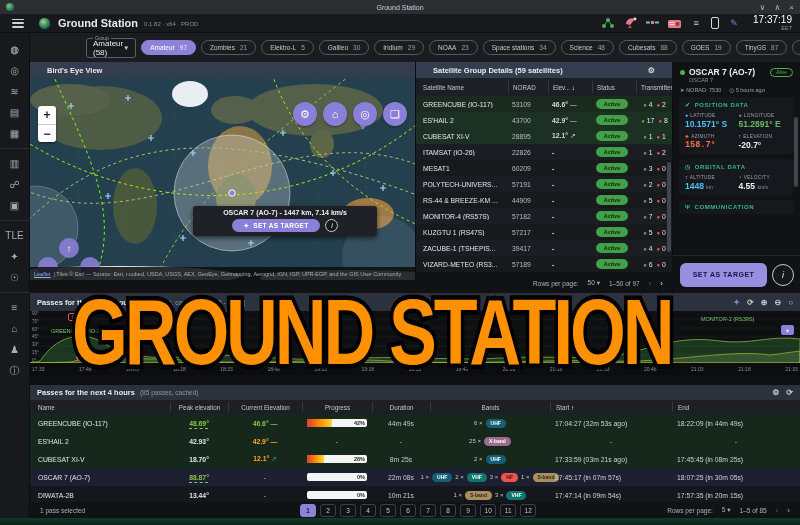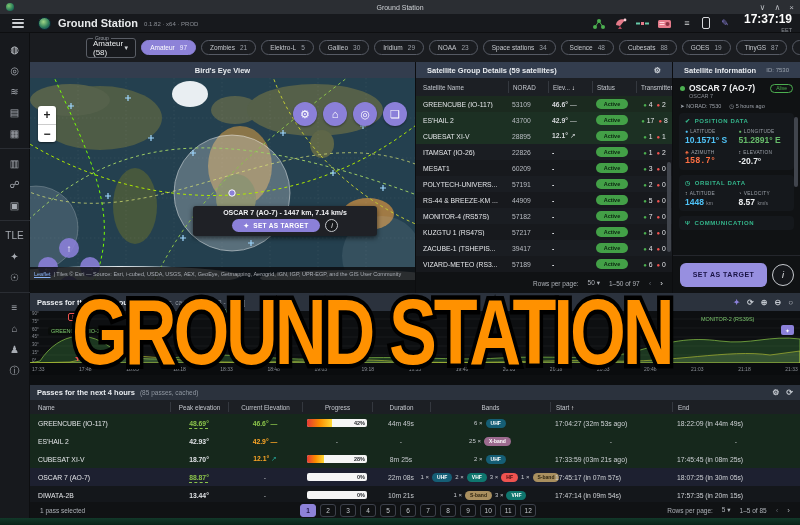--- a/index.html
+++ b/index.html
@@ -19,21 +19,21 @@
   .burger i{display:block;height:1.6px;background:#cfd2d6;border-radius:1px;}
   .logo{width:13px;height:13px;border-radius:50%;margin-left:14px;
     background:radial-gradient(circle at 40% 35%, #9fd686, #2e7d5b 55%, #173f54 90%);
     border:1px solid #0c2a33;}
   .app-title{font-size:11px;font-weight:bold;color:#e8eaec;margin-left:7px;}
   .app-meta{font-size:6px;color:#8b8f96;margin-left:6px;margin-top:2px;}
   .appbar-right{margin-left:auto;display:flex;align-items:center;gap:8px;margin-right:8px;}
   .abar-ic{width:14px;height:12px;display:flex;align-items:center;justify-content:center;font-size:9px;}
   .phone-ic{width:8px;height:12px;border:1.2px solid #d8dadd;border-radius:2px;}
   .clock{display:flex;flex-direction:column;align-items:flex-end;line-height:1.1;margin-left:4px;}
-  .clock .t{font-size:12px;font-weight:bold;color:#fff;}
+  .clock .t{font-size:10px;font-weight:normal;color:#fff;}
   .clock .z{font-size:5.5px;color:#8b8f96;}
   
   .rail{position:absolute;left:0;top:33px;width:30px;height:492px;background:#17191d;
     border-right:1px solid #0d0e10;display:flex;flex-direction:column;align-items:center;padding-top:6px;}
   .rail-item{width:30px;height:21px;display:flex;align-items:center;justify-content:center;cursor:pointer;}
   .rail-item[data-gap="1"]{border-top:1px solid #2a2d33;margin-top:4px;padding-top:4px;height:26px;}
   .rail-glyph{font-size:10px;color:#a7abb2;}
   .rail-item:first-child .rail-glyph{color:#cdd1d6;}
   
   .groupbar{position:absolute;left:30px;top:33px;width:770px;height:29px;background:#1a1c20;
@@ -43,22 +43,22 @@
   .group-select .lbl{position:absolute;top:-4px;left:6px;font-size:5px;color:#9ba0a8;background:#1a1c20;padding:0 2px;}
   .group-select .val{font-size:8px;color:#e8eaec;}
   .group-select .caret{margin-left:auto;font-size:6px;color:#cfd2d6;}
   .chips{display:flex;gap:5px;align-items:center;}
   .chip{height:15px;border:1px solid #565a64;border-radius:8px;display:flex;align-items:center;
     padding:0 8px;gap:5px;font-size:6.5px;color:#c6c9ce;cursor:pointer;white-space:nowrap;}
   .chip .cnt{color:#9ba0a8;}
   .chip[data-sel="1"]{background:#8d82d8;border-color:#8d82d8;color:#fff;}
   .chip[data-sel="1"] .cnt{color:#efedff;}
   
-  .panel-h{height:16px;background:#333d4e;display:flex;align-items:center;padding:0 11px;
-    font-size:7.5px;font-weight:bold;color:#e8ebef;justify-content:center;}
+  .panel-h{height:16px;background:#333d4e;display:flex;align-items:center;padding:0 17px;
+    font-size:7.5px;font-weight:bold;color:#e8ebef;}
   .panel-h .ricons{margin-left:auto;display:flex;gap:6px;color:#cdd2d9;font-size:8px;}
   .map-panel{position:absolute;left:30px;top:62px;width:385px;height:231px;background:#101214;}
   .map-area{position:absolute;left:0;top:16px;width:385px;height:202px;overflow:hidden;background:#223c4e;}
   .map-attrib{position:absolute;left:0;bottom:0;width:385px;height:13px;background:rgba(10,12,14,.85);
     font-size:5.5px;color:#a9adb4;display:flex;align-items:center;padding:0 4px;white-space:nowrap;overflow:hidden;}
   .map-attrib .lf{color:#8ab4f8;text-decoration:underline;margin-right:3px;}
   .zoomctl{position:absolute;left:8px;top:28px;width:18px;border-radius:3px;overflow:hidden;
     box-shadow:0 1px 2px rgba(0,0,0,.5);}
   .zoomctl div{height:18px;background:#fff;color:#222;font-size:12px;font-weight:bold;
     display:flex;align-items:center;justify-content:center;cursor:pointer;}
@@ -579,24 +579,20 @@
   <div class="dt-foot">
     <span>Rows per page:</span>
     <span><span>50</span> ▾</span>
     <span>1–50 of 97</span>
     <span class="pg dim">‹</span>
     <span class="pg">›</span>
   </div>
 </div>
 
 <div class="info-panel">
-  <div class="panel-h info-h">
-    <span>Satellite Information</span>
-    <span class="id">ID: 7530</span>
-  </div>
   <div class="sat-head">
     <div class="r1">
       <span class="dot"></span>
       <span class="nm">OSCAR 7 (AO-7)</span>
       <span class="alive">Alive</span>
     </div>
     <div class="sub">OSCAR 7</div>
     <div class="meta">
       <span><span>➤</span> <span>NORAD: 7530</span></span>
       <span><span>◷</span> <span>5 hours ago</span></span>
@@ -649,21 +645,21 @@
             <span class="bullet" style="color:#b0b4ba;">↕</span>
             <span>ALTITUDE</span>
           </div>
           <div class="fv v-blue"><span>1448</span> <span class="un">km</span></div>
         </div>
       <div class="fld">
           <div class="fl">
             <span class="bullet" style="color:#b0b4ba;">◔</span>
             <span>VELOCITY</span>
           </div>
-          <div class="fv v-white"><span>8.57</span> <span class="un">km/s</span></div>
+          <div class="fv v-white"><span>4.55</span> <span class="un">km/s</span></div>
         </div>
     </div>
   </div>
   <div class="icard" style="margin-bottom:0;">
     <div class="hd">
         <span>Ψ</span>
         <span>COMMUNICATION</span>
       </div>
   </div>
   <div class="vscroll" style="top:55px;height:70px;right:2px;"></div>

